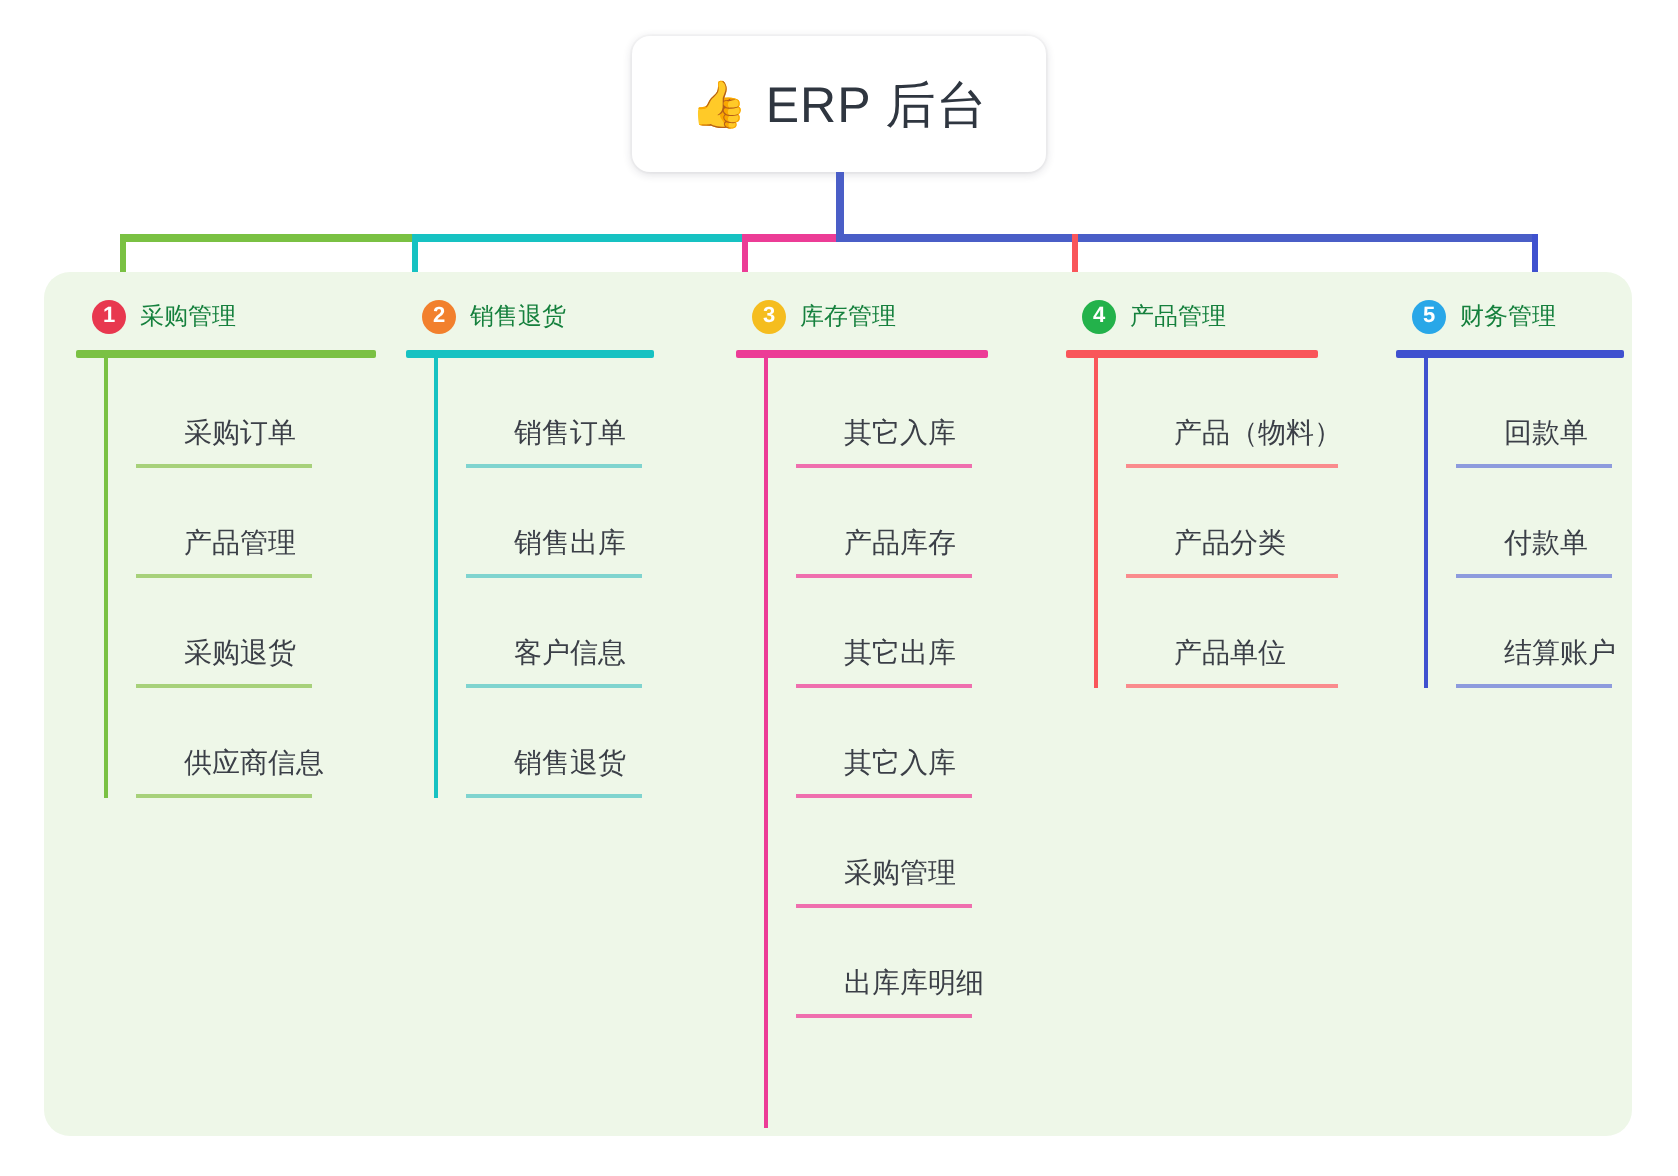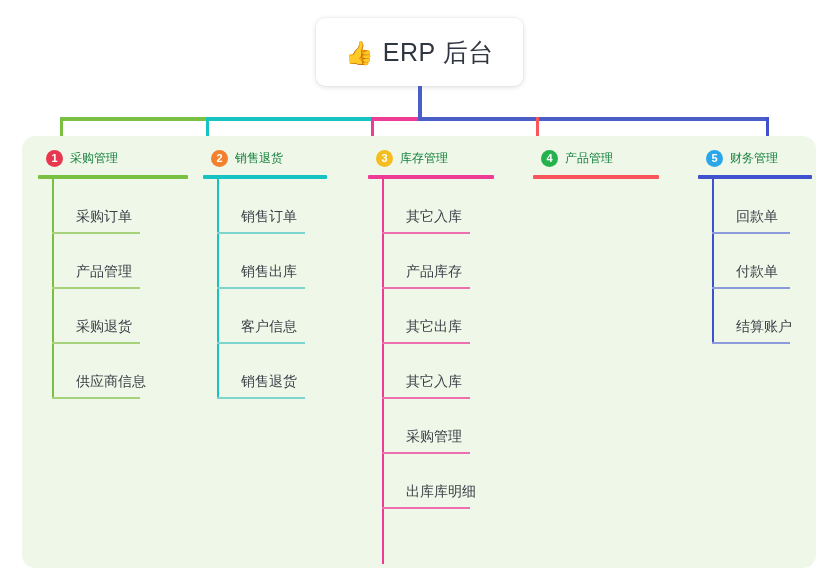--- a/index.html
+++ b/index.html
@@ -127,21 +127,21 @@
   }
   .spine {
     position: absolute;
     left: 14px;
     top: 0;
     width: 2px;
   }
   .leaf {
     position: relative;
     height: 55px;
-    margin-left: 0;
+    margin-left: 16px;
   }
   .leaf-label {
     position: absolute;
     left: 24px;
     bottom: 8px;
     font-size: 14px;
     color: #3b3f47;
     white-space: nowrap;
   }
   .leaf-rule {
@@ -264,20 +264,35 @@
             <div class="leaf-rule" style="background: rgb(239, 111, 174); width: 88px;"></div>
           </div>
         </div>
       </div>
       <div class="col" style="left: 533px; width: 126px;">
         <div class="col-head">
           <span class="badge" style="background: rgb(35, 178, 75);">4</span>
           <span class="col-title">产品管理</span>
         </div>
         <div class="col-rule" style="background: rgb(249, 86, 90); width: 126px;"></div>
+        <div class="leaves">
+          <div class="spine" style="background: rgb(249, 86, 90); height: 165px;"></div>
+          <div class="leaf">
+            <span class="leaf-label">产品（物料）</span>
+            <div class="leaf-rule" style="background: rgb(250, 139, 141); width: 106px;"></div>
+          </div>
+          <div class="leaf">
+            <span class="leaf-label">产品分类</span>
+            <div class="leaf-rule" style="background: rgb(250, 139, 141); width: 106px;"></div>
+          </div>
+          <div class="leaf">
+            <span class="leaf-label">产品单位</span>
+            <div class="leaf-rule" style="background: rgb(250, 139, 141); width: 106px;"></div>
+          </div>
+        </div>
       </div>
       <div class="col" style="left: 698px; width: 114px;">
         <div class="col-head">
           <span class="badge" style="background: rgb(41, 167, 232);">5</span>
           <span class="col-title">财务管理</span>
         </div>
         <div class="col-rule" style="background: rgb(63, 81, 207); width: 114px;"></div>
         <div class="leaves">
           <div class="spine" style="background: rgb(63, 81, 207); height: 165px;"></div>
           <div class="leaf">

